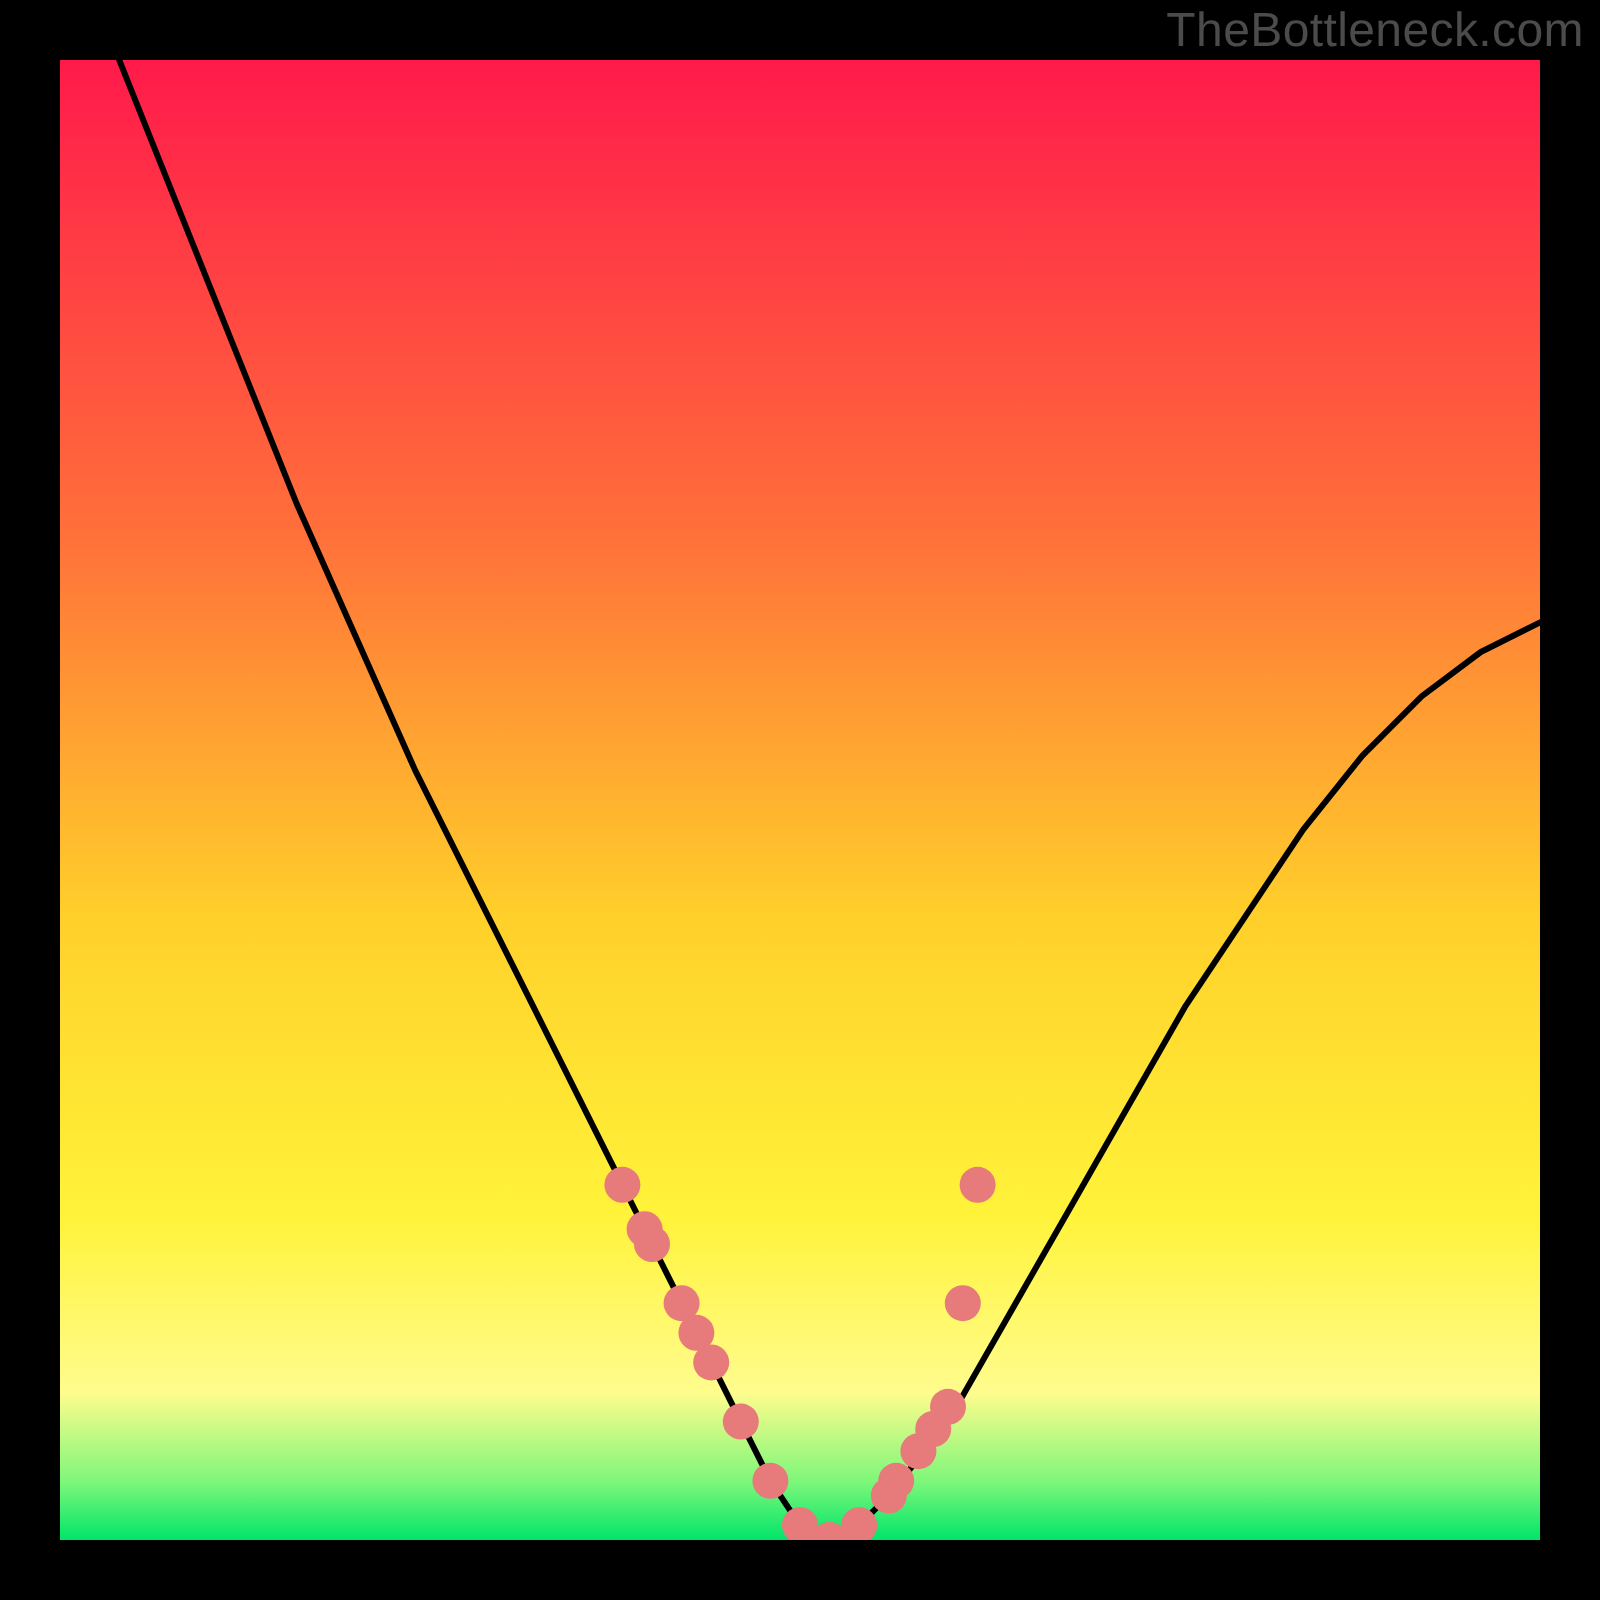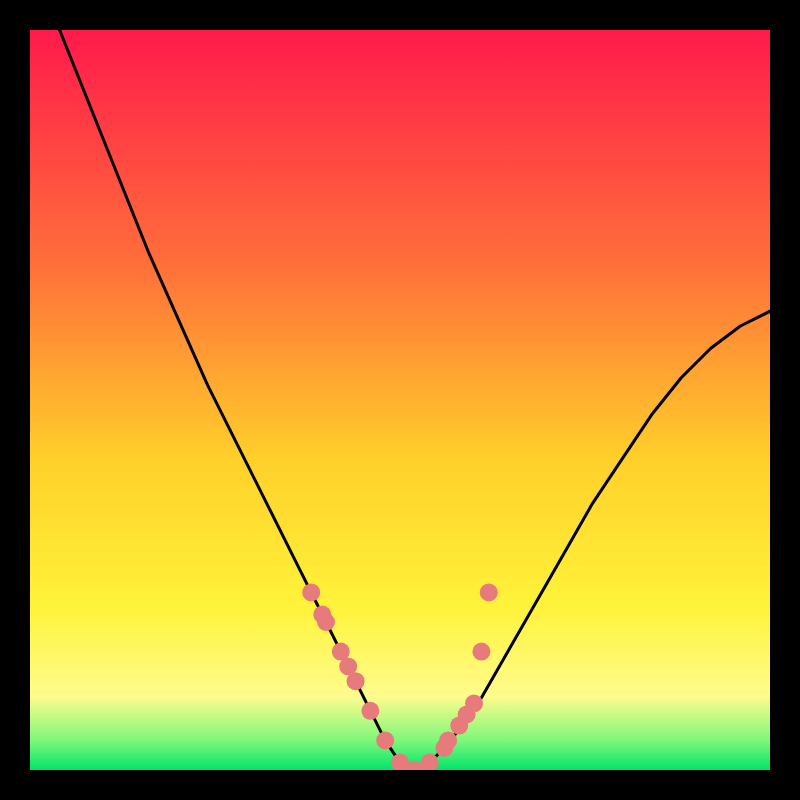--- a/index.html
+++ b/index.html
@@ -34,20 +34,21 @@
     letter-spacing: 0.2px;
     z-index: 50;
   }
   svg { display: block; }
 </style>
 </head>
 <body>
 
 <div class="frame">
 
+  <div class="watermark">TheBottleneck.com</div>
 
   <div class="plot">
     <svg id="chart-svg" width="740" height="740" viewBox="0 0 740 740">
       <defs>
         <linearGradient id="bg-grad" x1="0" y1="0" x2="0" y2="1">
           <stop id="g0" offset="0%" stop-color="#ff1a4b"></stop>
           <stop id="g1" offset="32%" stop-color="#ff703a"></stop>
           <stop id="g2" offset="58%" stop-color="#ffd02a"></stop>
           <stop id="g3" offset="78%" stop-color="#fff33a"></stop>
           <stop id="g4" offset="90%" stop-color="#fffc8d"></stop>

